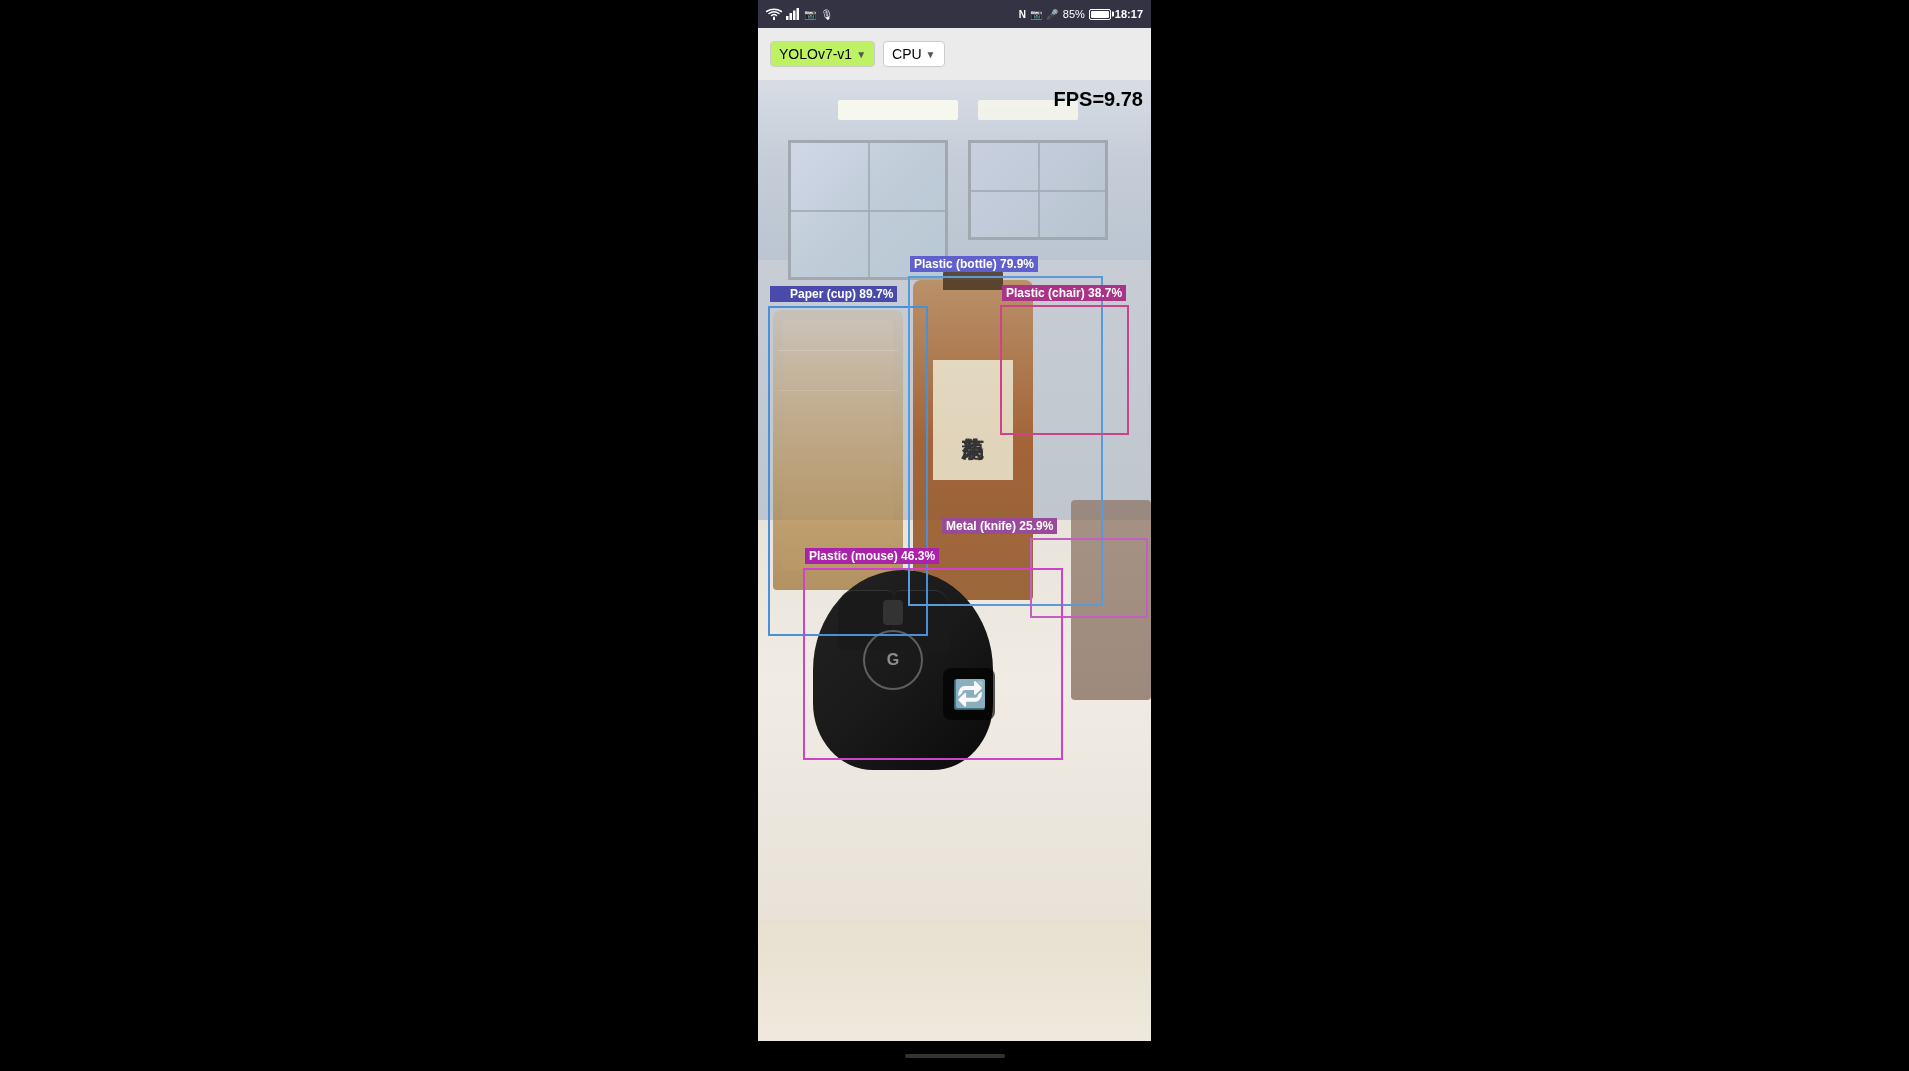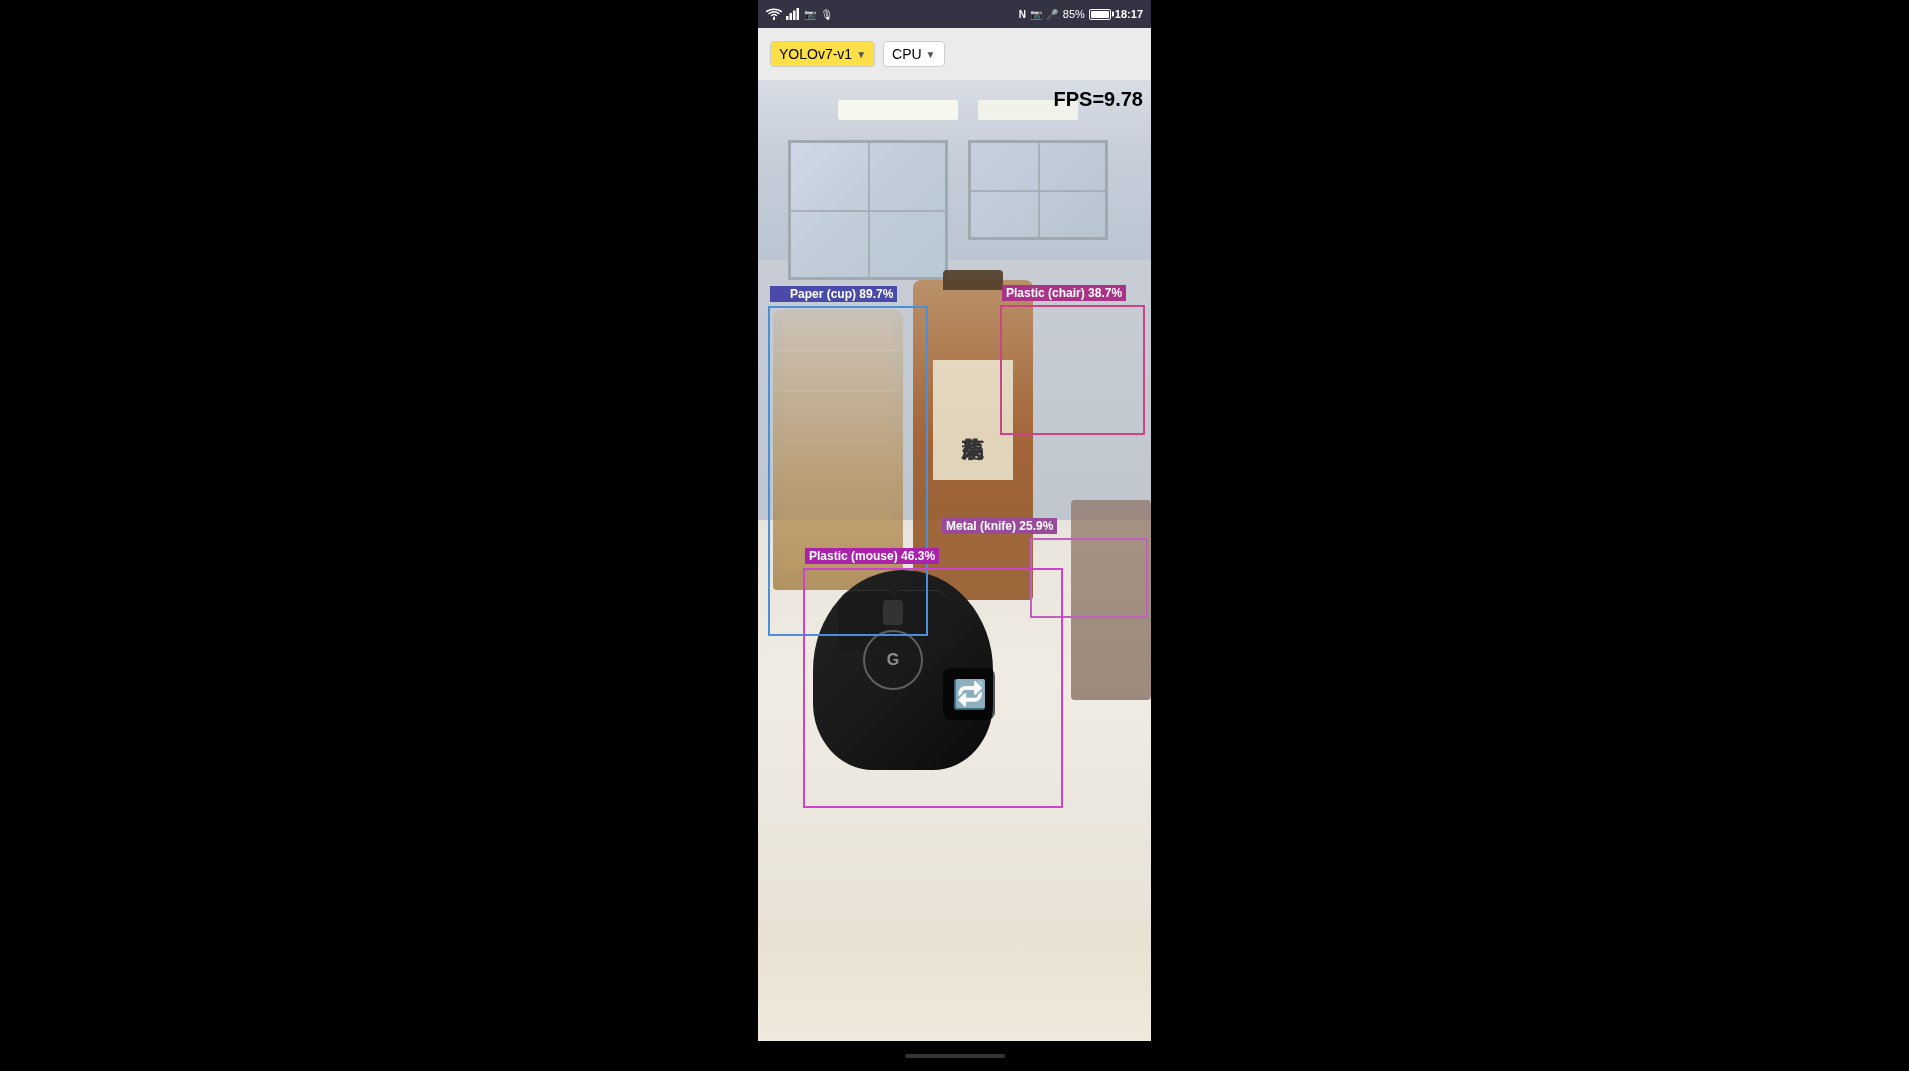--- a/index.html
+++ b/index.html
@@ -73,21 +73,21 @@
       align-items: center;
       padding: 0 12px;
       gap: 8px;
       z-index: 100;
     }
 
     .model-dropdown {
       display: flex;
       align-items: center;
       gap: 4px;
-      background: #fde047;
+      background: #bef264;
       border: 1px solid #ccc;
       border-radius: 4px;
       padding: 4px 8px;
       cursor: pointer;
       font-size: 14px;
     }
 
     .cpu-dropdown {
       display: flex;
       align-items: center;
@@ -331,21 +331,21 @@
     }
 
     #box-plastic-bottle .detection-label {
       background: #6060cc;
     }
 
     
     #box-plastic-chair {
       top: 225px;
       left: 242px;
-      width: 145px;
+      width: 129px;
       height: 130px;
       border: 2px solid #cc4488;
     }
 
     #box-plastic-chair .detection-label {
       background: #aa3388;
     }
 
     
     #box-metal-knife {
@@ -361,21 +361,21 @@
       top: -22px;
       left: -80px;
       text-align: right;
     }
 
     
     #box-plastic-mouse {
       top: 488px;
       left: 45px;
       width: 260px;
-      height: 240px;
+      height: 192px;
       border: 2px solid #cc44cc;
     }
 
     #box-plastic-mouse .detection-label {
       background: #aa22aa;
     }
 
     
     #camera-flip-btn {
       position: absolute;
@@ -535,20 +535,25 @@
       <div id="fps-display">
         <span>FPS=9.78</span>
       </div>
 
       <div id="box-paper-cup" class="detection-box">
         <div class="detection-label" style="background:#4a4aaa;padding-left:20px;">
           <span>Paper (cup) 89.7%</span>
         </div>
       </div>
 
+      <div id="box-plastic-bottle" class="detection-box">
+        <div class="detection-label" style="background:#6060cc;">
+          <span>Plastic (bottle) 79.9%</span>
+        </div>
+      </div>
 
       <div id="box-plastic-chair" class="detection-box">
         <div class="detection-label" style="background:#aa3388;">
           <span>Plastic (chair) 38.7%</span>
         </div>
       </div>
 
       <div id="box-metal-knife" class="detection-box">
         <div class="detection-label" style="background:#9a4a9a; top:-22px; left:-90px;">
           <span>Metal (knife) 25.9%</span>

